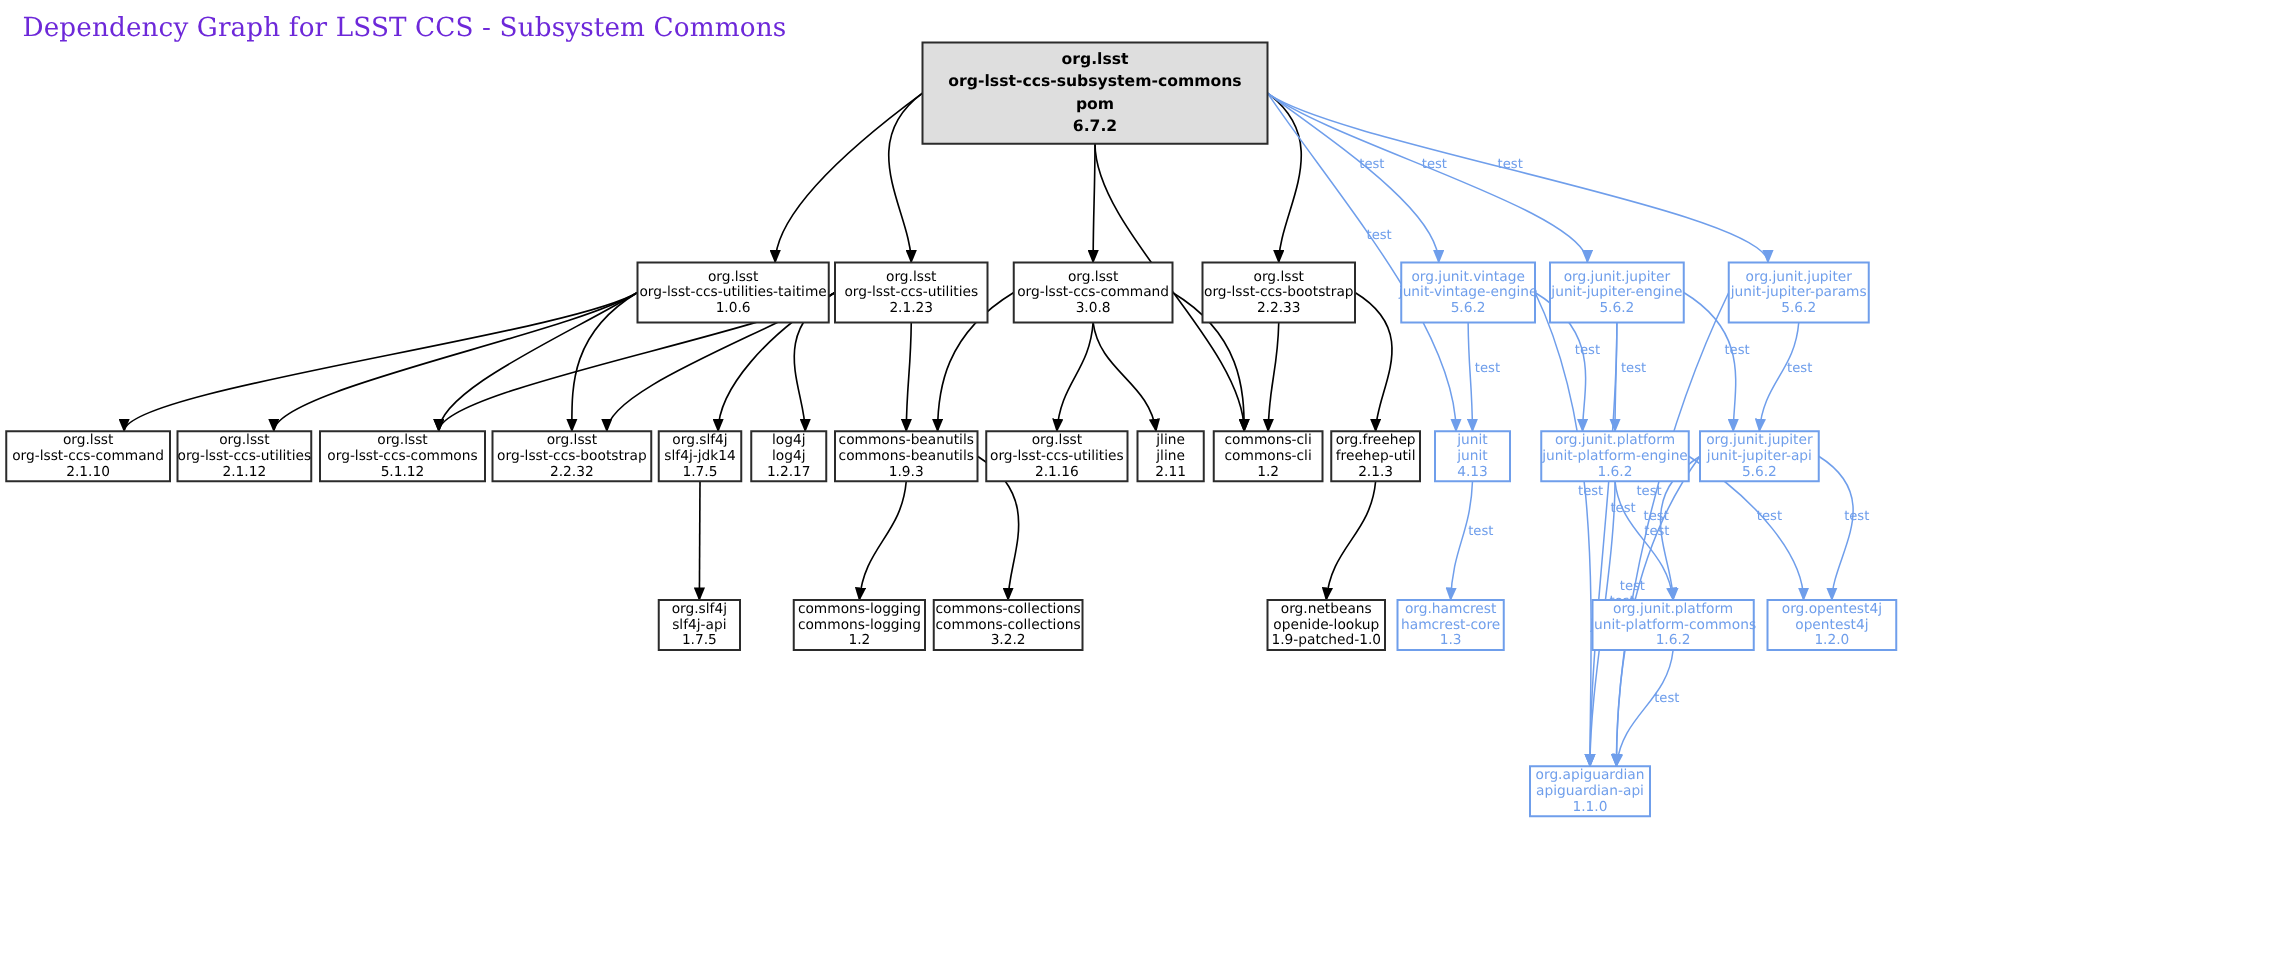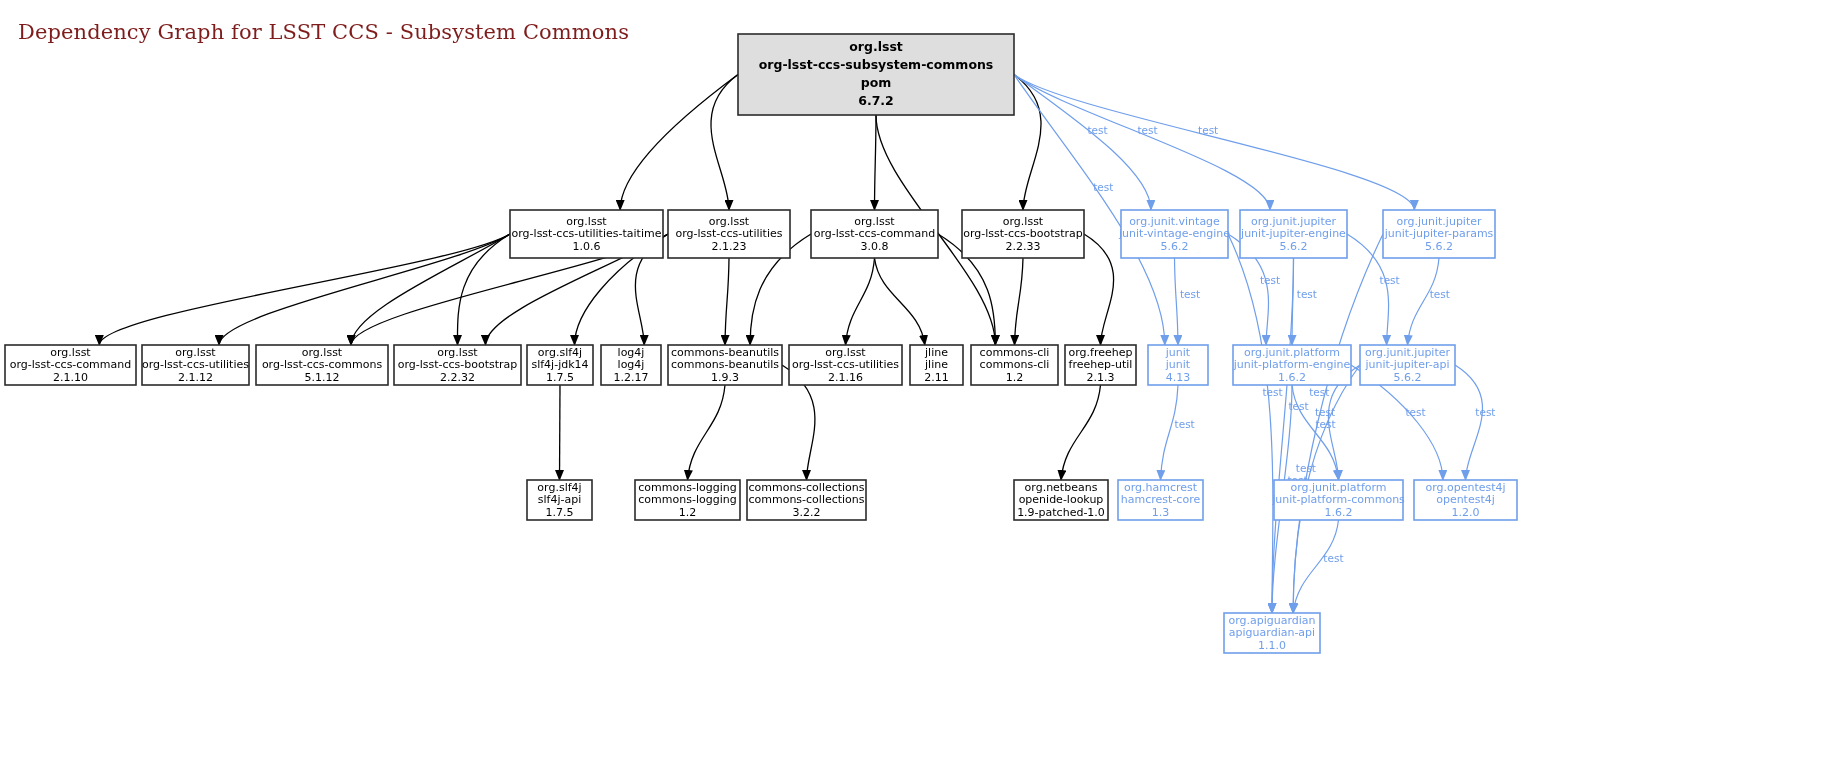--- a/index.html
+++ b/index.html
@@ -1,20 +1,20 @@
 <!DOCTYPE html>
 <html><head>
 <meta charset="utf-8">
 <style>
   html,body{margin:0;padding:0;background:#ffffff;}
   body{width:1821px;height:768px;overflow:hidden;font-family:"DejaVu Sans",sans-serif;}
   #page-title{
-    position:absolute;left:18px;top:20px;
+    position:absolute;left:18px;top:10px;
     font-family:"DejaVu Serif","Liberation Serif",serif;
-    font-size:21px;color:#7f1d1d;white-space:nowrap;letter-spacing:0.1px;
+    font-size:21px;color:#6d28d9;white-space:nowrap;letter-spacing:0.1px;
   }
   #graph{position:absolute;left:0;top:0;width:1821px;height:768px;}
   .node-box{stroke-width:1.6px;}
   .node-box.compile{fill:#ffffff;stroke:#2b2b2b;}
   .node-box.root{fill:#dedede;stroke:#2b2b2b;}
   .node-box.test{fill:#ffffff;stroke:#6f9eeb;}
   .node-text{font-family:"DejaVu Sans",sans-serif;font-size:11px;text-anchor:middle;dominant-baseline:middle;}
   .node-text.compile{fill:#000000;}
   .node-text.root{fill:#000000;font-weight:bold;font-size:12.5px;}
   .node-text.test{fill:#6f9eeb;}

